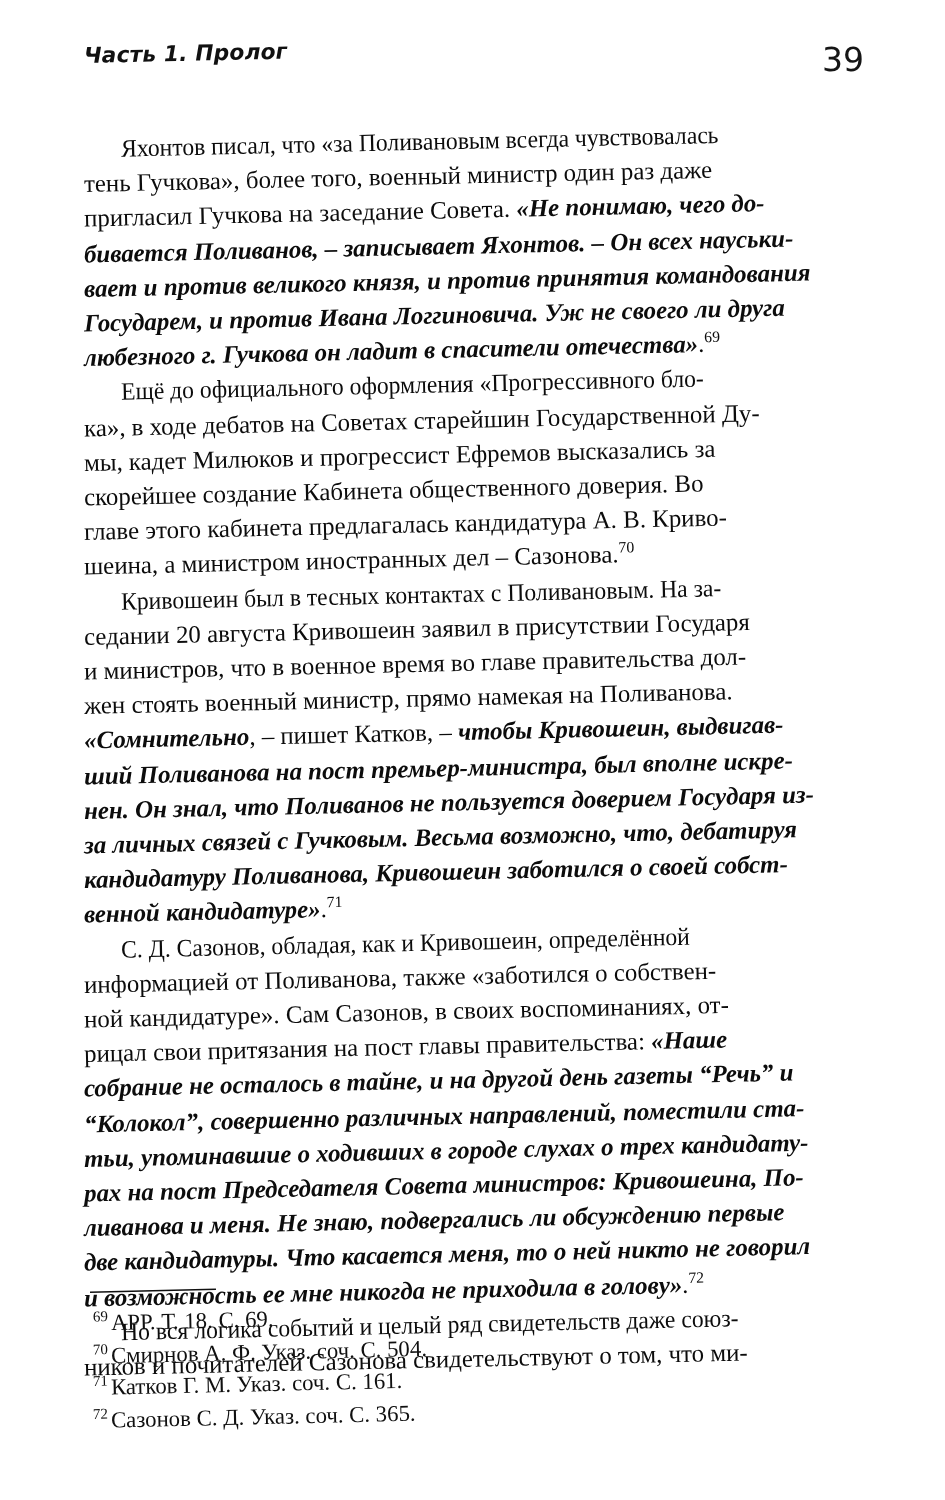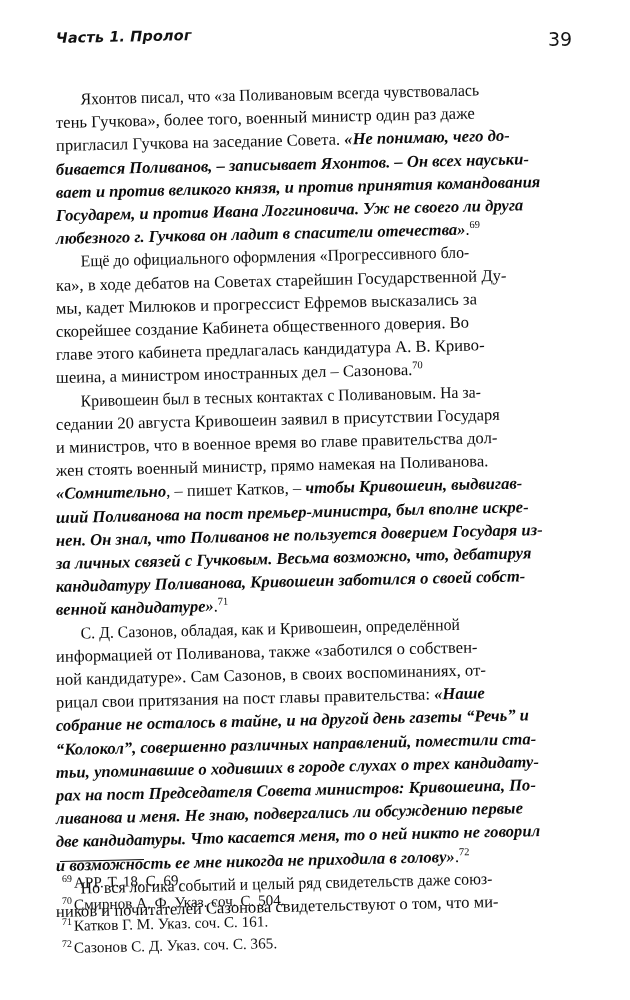--- a/index.html
+++ b/index.html
@@ -45,21 +45,21 @@
     color: #111;
     transform: rotate(-1.25deg);
     transform-origin: left center;
     white-space: nowrap;
   }
   #runhead .rh-folio {
     position: absolute;
     left: 548px;
     top: 0px;
     font-family: "DejaVu Sans", sans-serif;
-    font-size: 19px;
+    font-size: 22px;
     color: #151515;
     white-space: nowrap;
   }
 
   
   #textblock {
     position: absolute;
     left: 0;
     top: 88px;
     width: 630px;

